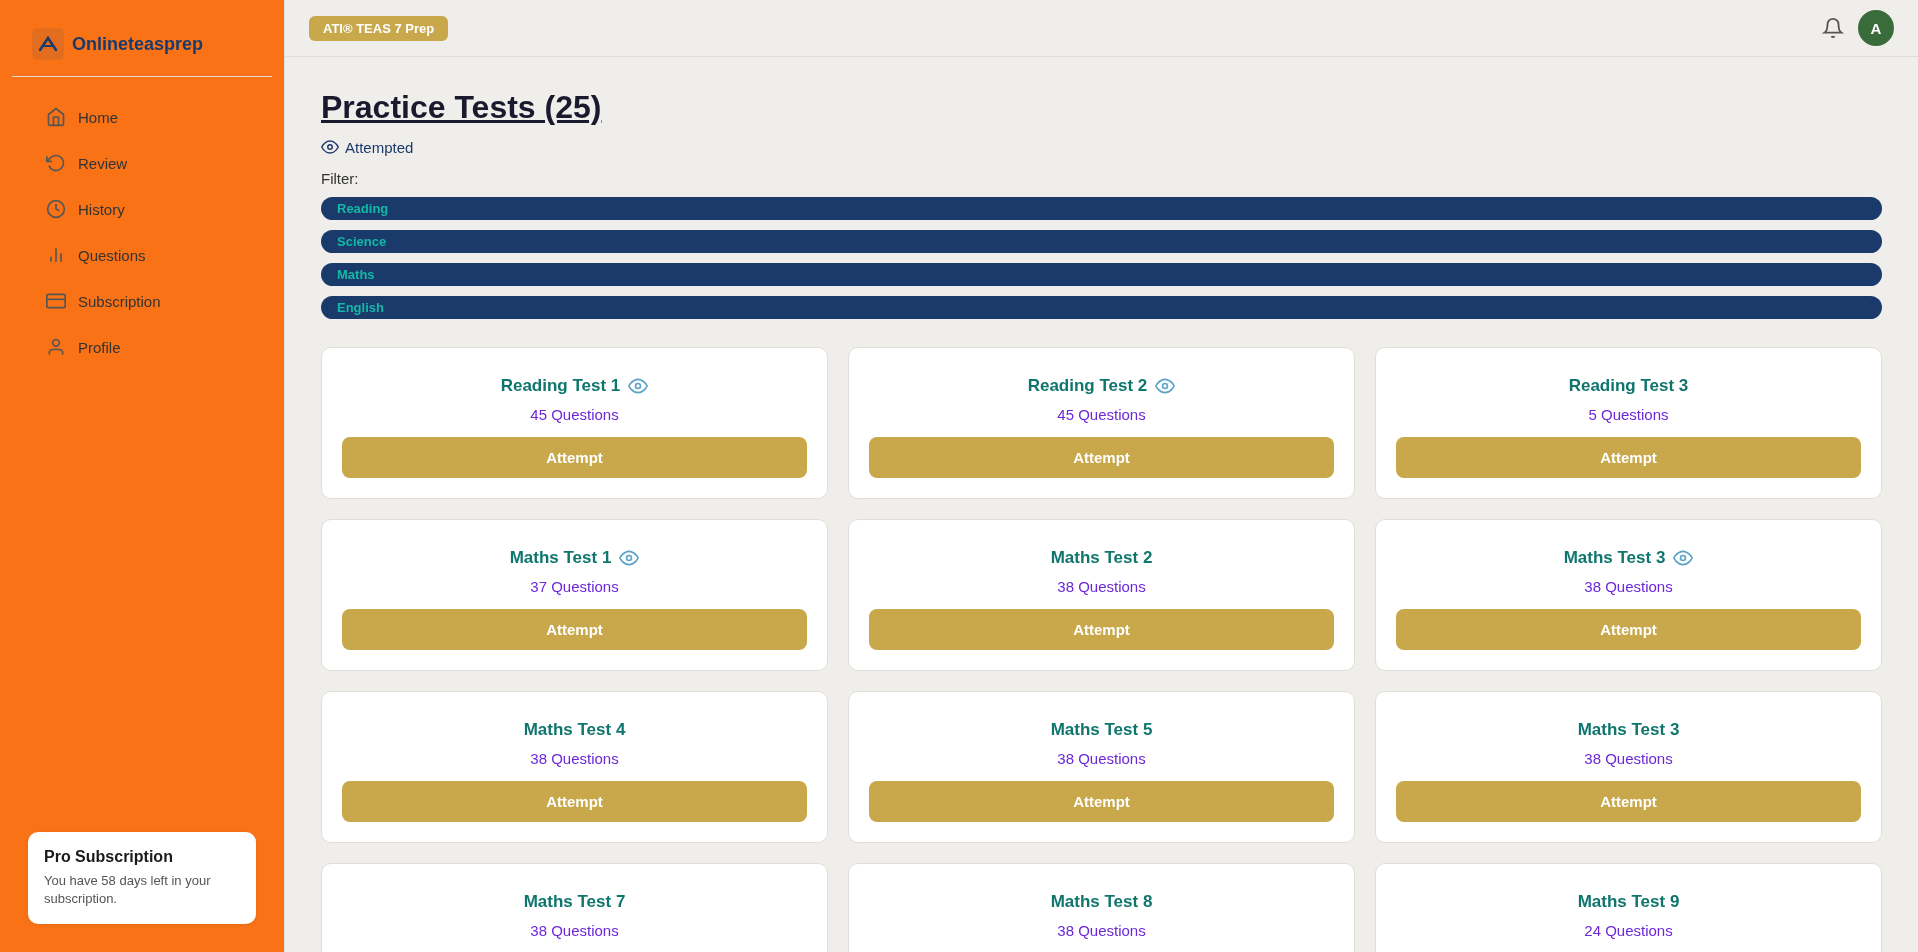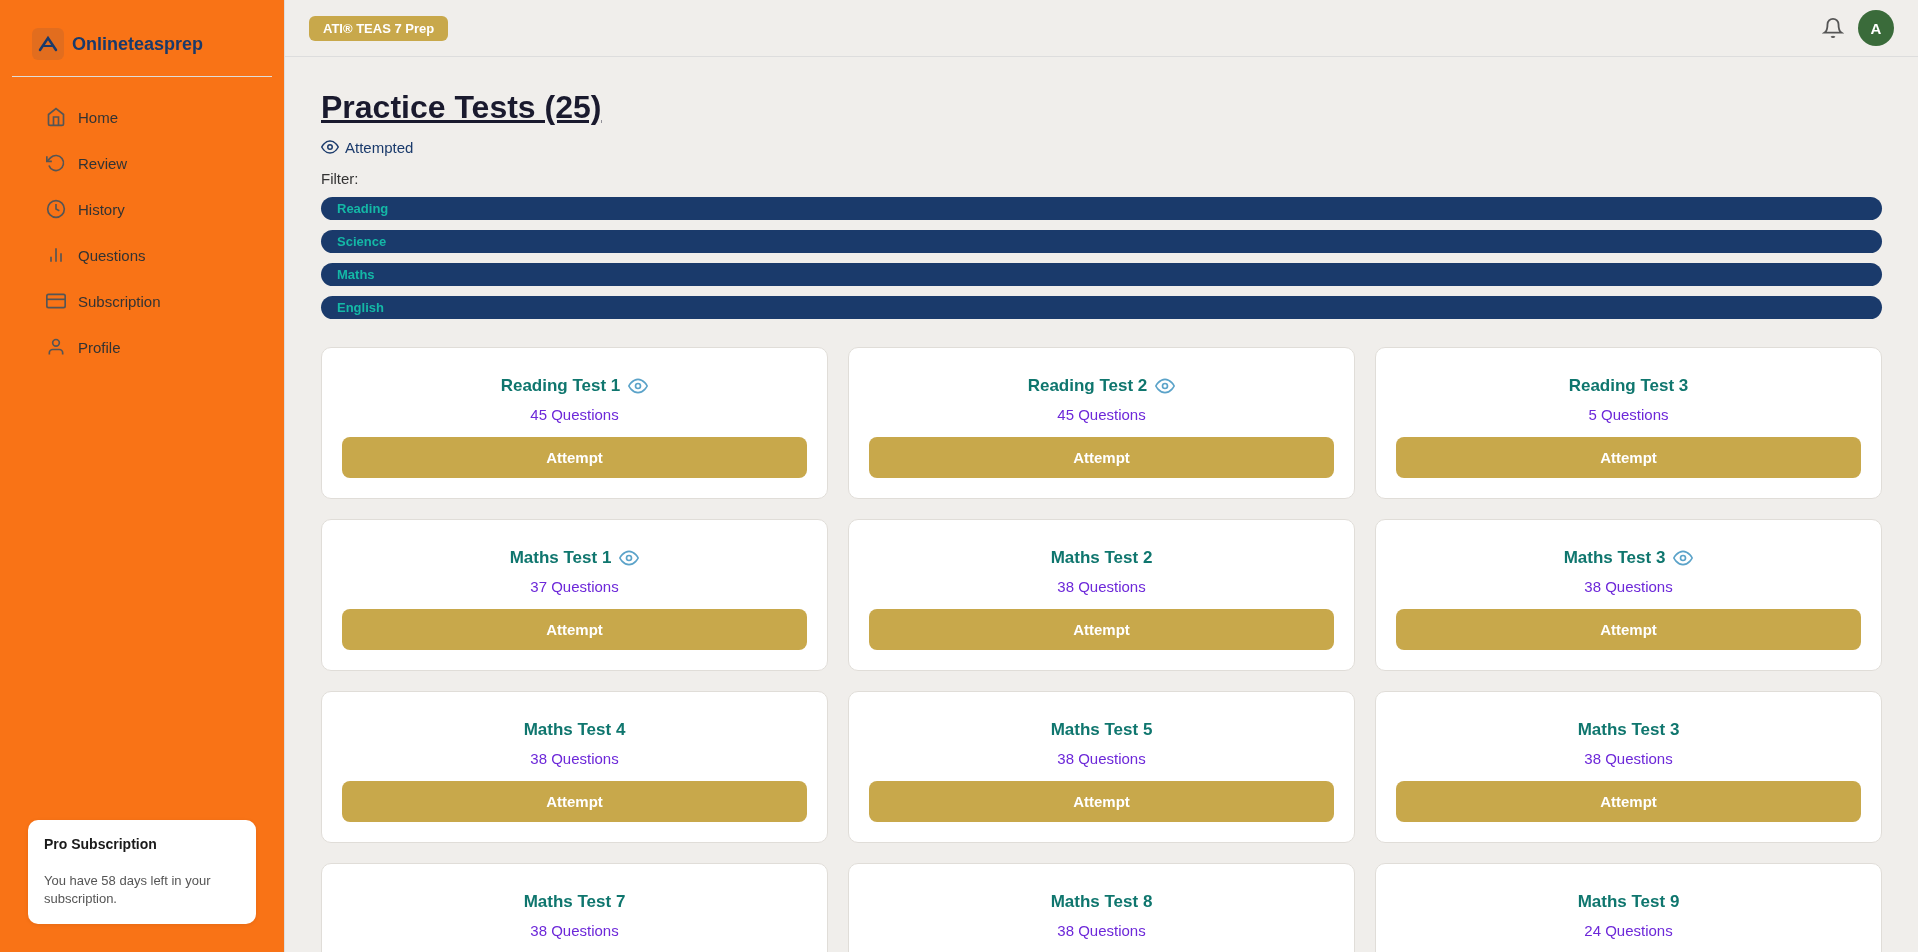--- a/index.html
+++ b/index.html
@@ -52,24 +52,24 @@
     }
     .nav-icon { width: 20px; height: 20px; color: #555; flex-shrink: 0; }
     .sidebar-subscription {
       margin: 16px;
       background: #fff;
       border-radius: 10px;
       padding: 16px;
       box-shadow: 0 1px 4px rgba(0,0,0,0.08);
     }
     .sub-title {
-      font-size: 14px;
+      font-size: 16px;
       font-weight: 700;
       color: #1a1a1a;
-      margin-bottom: 20px;
+      margin-bottom: 6px;
     }
     .sub-desc {
       font-size: 13px;
       color: #555;
       line-height: 1.4;
     }
 
     
     .main {
       flex: 1;

